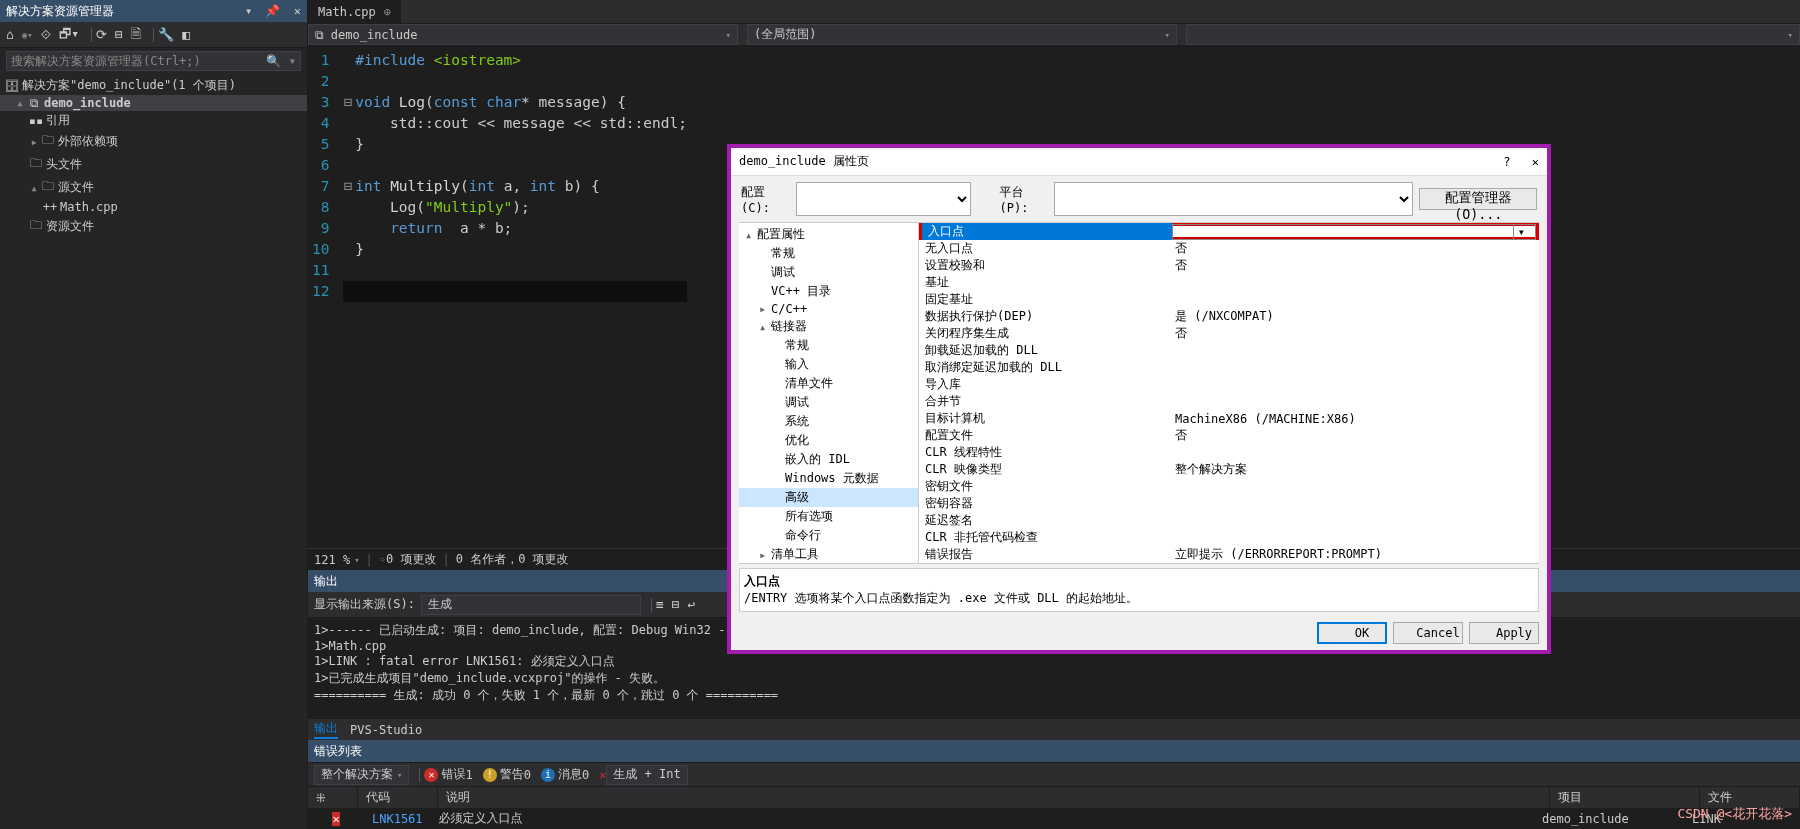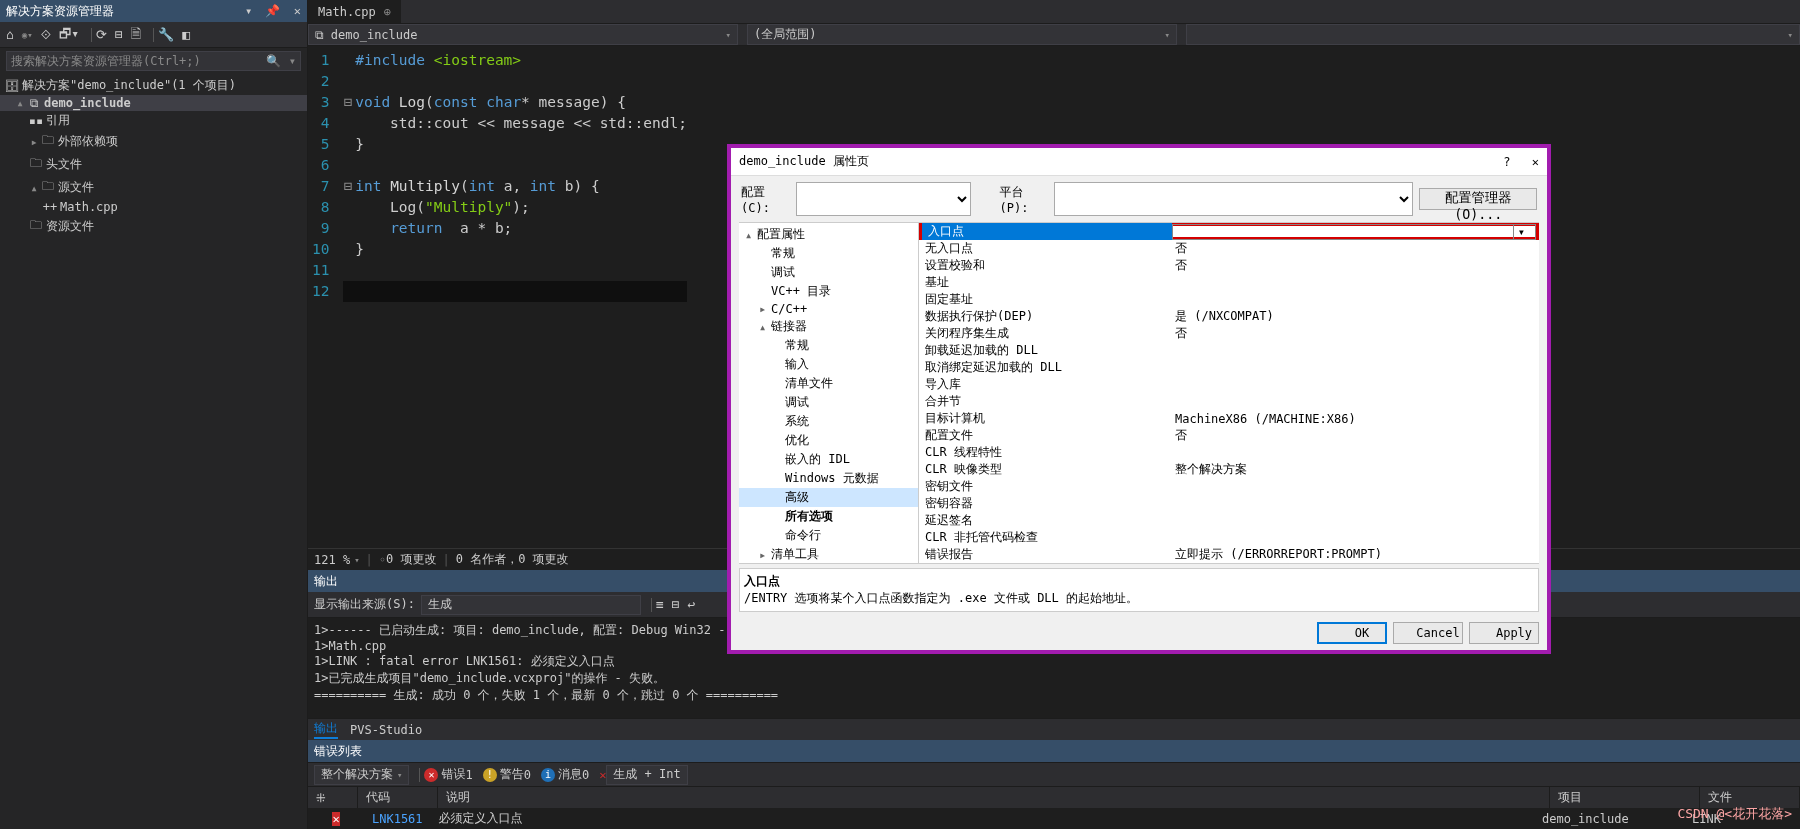--- a/index.html
+++ b/index.html
@@ -292,21 +292,21 @@
         <div class="ni" style="padding-left: 20px;"><span style="width:12px;display:inline-block;color:#666">▴</span>链接器</div>
         <div class="ni" style="padding-left: 34px;"><span style="width:12px;display:inline-block"></span>常规</div>
         <div class="ni" style="padding-left: 34px;"><span style="width:12px;display:inline-block"></span>输入</div>
         <div class="ni" style="padding-left: 34px;"><span style="width:12px;display:inline-block"></span>清单文件</div>
         <div class="ni" style="padding-left: 34px;"><span style="width:12px;display:inline-block"></span>调试</div>
         <div class="ni" style="padding-left: 34px;"><span style="width:12px;display:inline-block"></span>系统</div>
         <div class="ni" style="padding-left: 34px;"><span style="width:12px;display:inline-block"></span>优化</div>
         <div class="ni" style="padding-left: 34px;"><span style="width:12px;display:inline-block"></span>嵌入的 IDL</div>
         <div class="ni" style="padding-left: 34px;"><span style="width:12px;display:inline-block"></span>Windows 元数据</div>
         <div class="ni sel" style="padding-left: 34px;"><span style="width:12px;display:inline-block"></span>高级</div>
-        <div class="ni" style="padding-left: 34px; font-weight: bold;"><span style="width:12px;display:inline-block"></span>所有选项</div>
+        <div class="ni" style="padding-left: 34px;"><span style="width:12px;display:inline-block"></span>所有选项</div>
         <div class="ni" style="padding-left: 34px;"><span style="width:12px;display:inline-block"></span>命令行</div>
         <div class="ni" style="padding-left: 20px;"><span style="width:12px;display:inline-block;color:#666">▸</span>清单工具</div>
         <div class="ni" style="padding-left: 20px;"><span style="width:12px;display:inline-block;color:#666">▸</span>XML 文档生成器</div>
       </div>
     <div class="grid" id="dlggrid">
         <div class="grid-row selrow redbox">
           <div class="gn">入口点</div>
           <div class="gv">
             <span style="float:right;border-left:1px solid #888;padding:0 4px">▾</span>
           </div>

